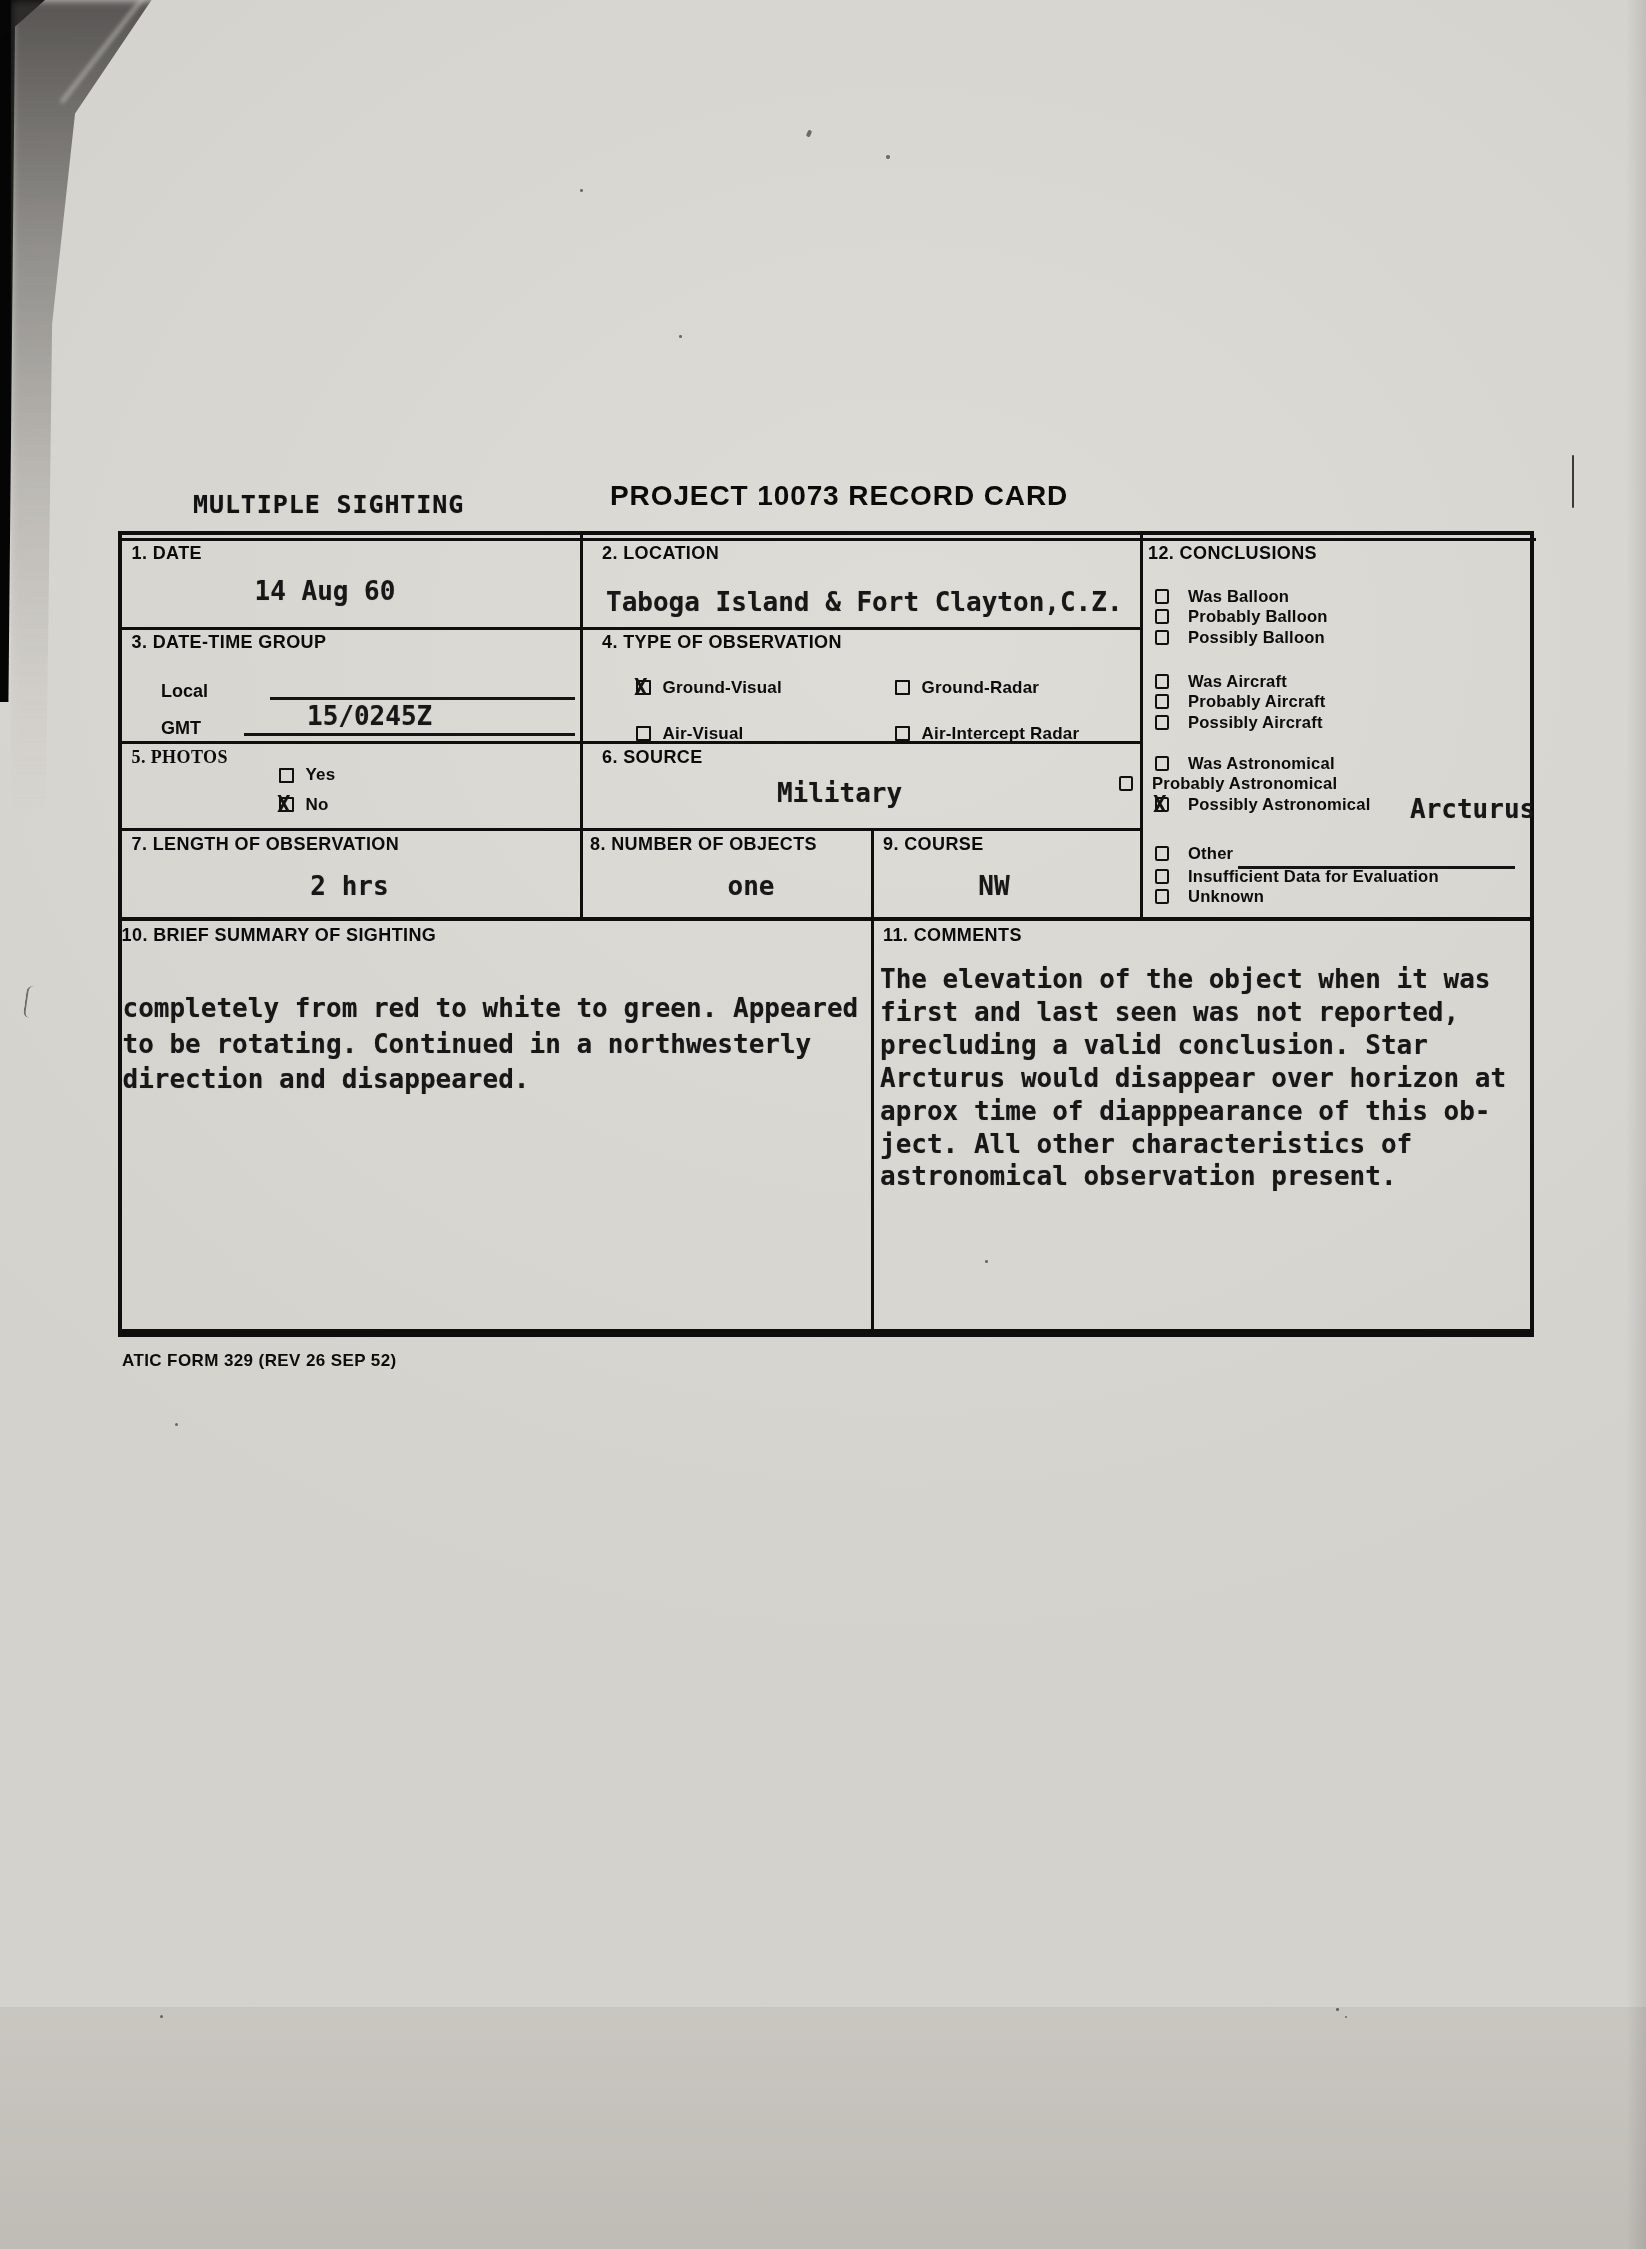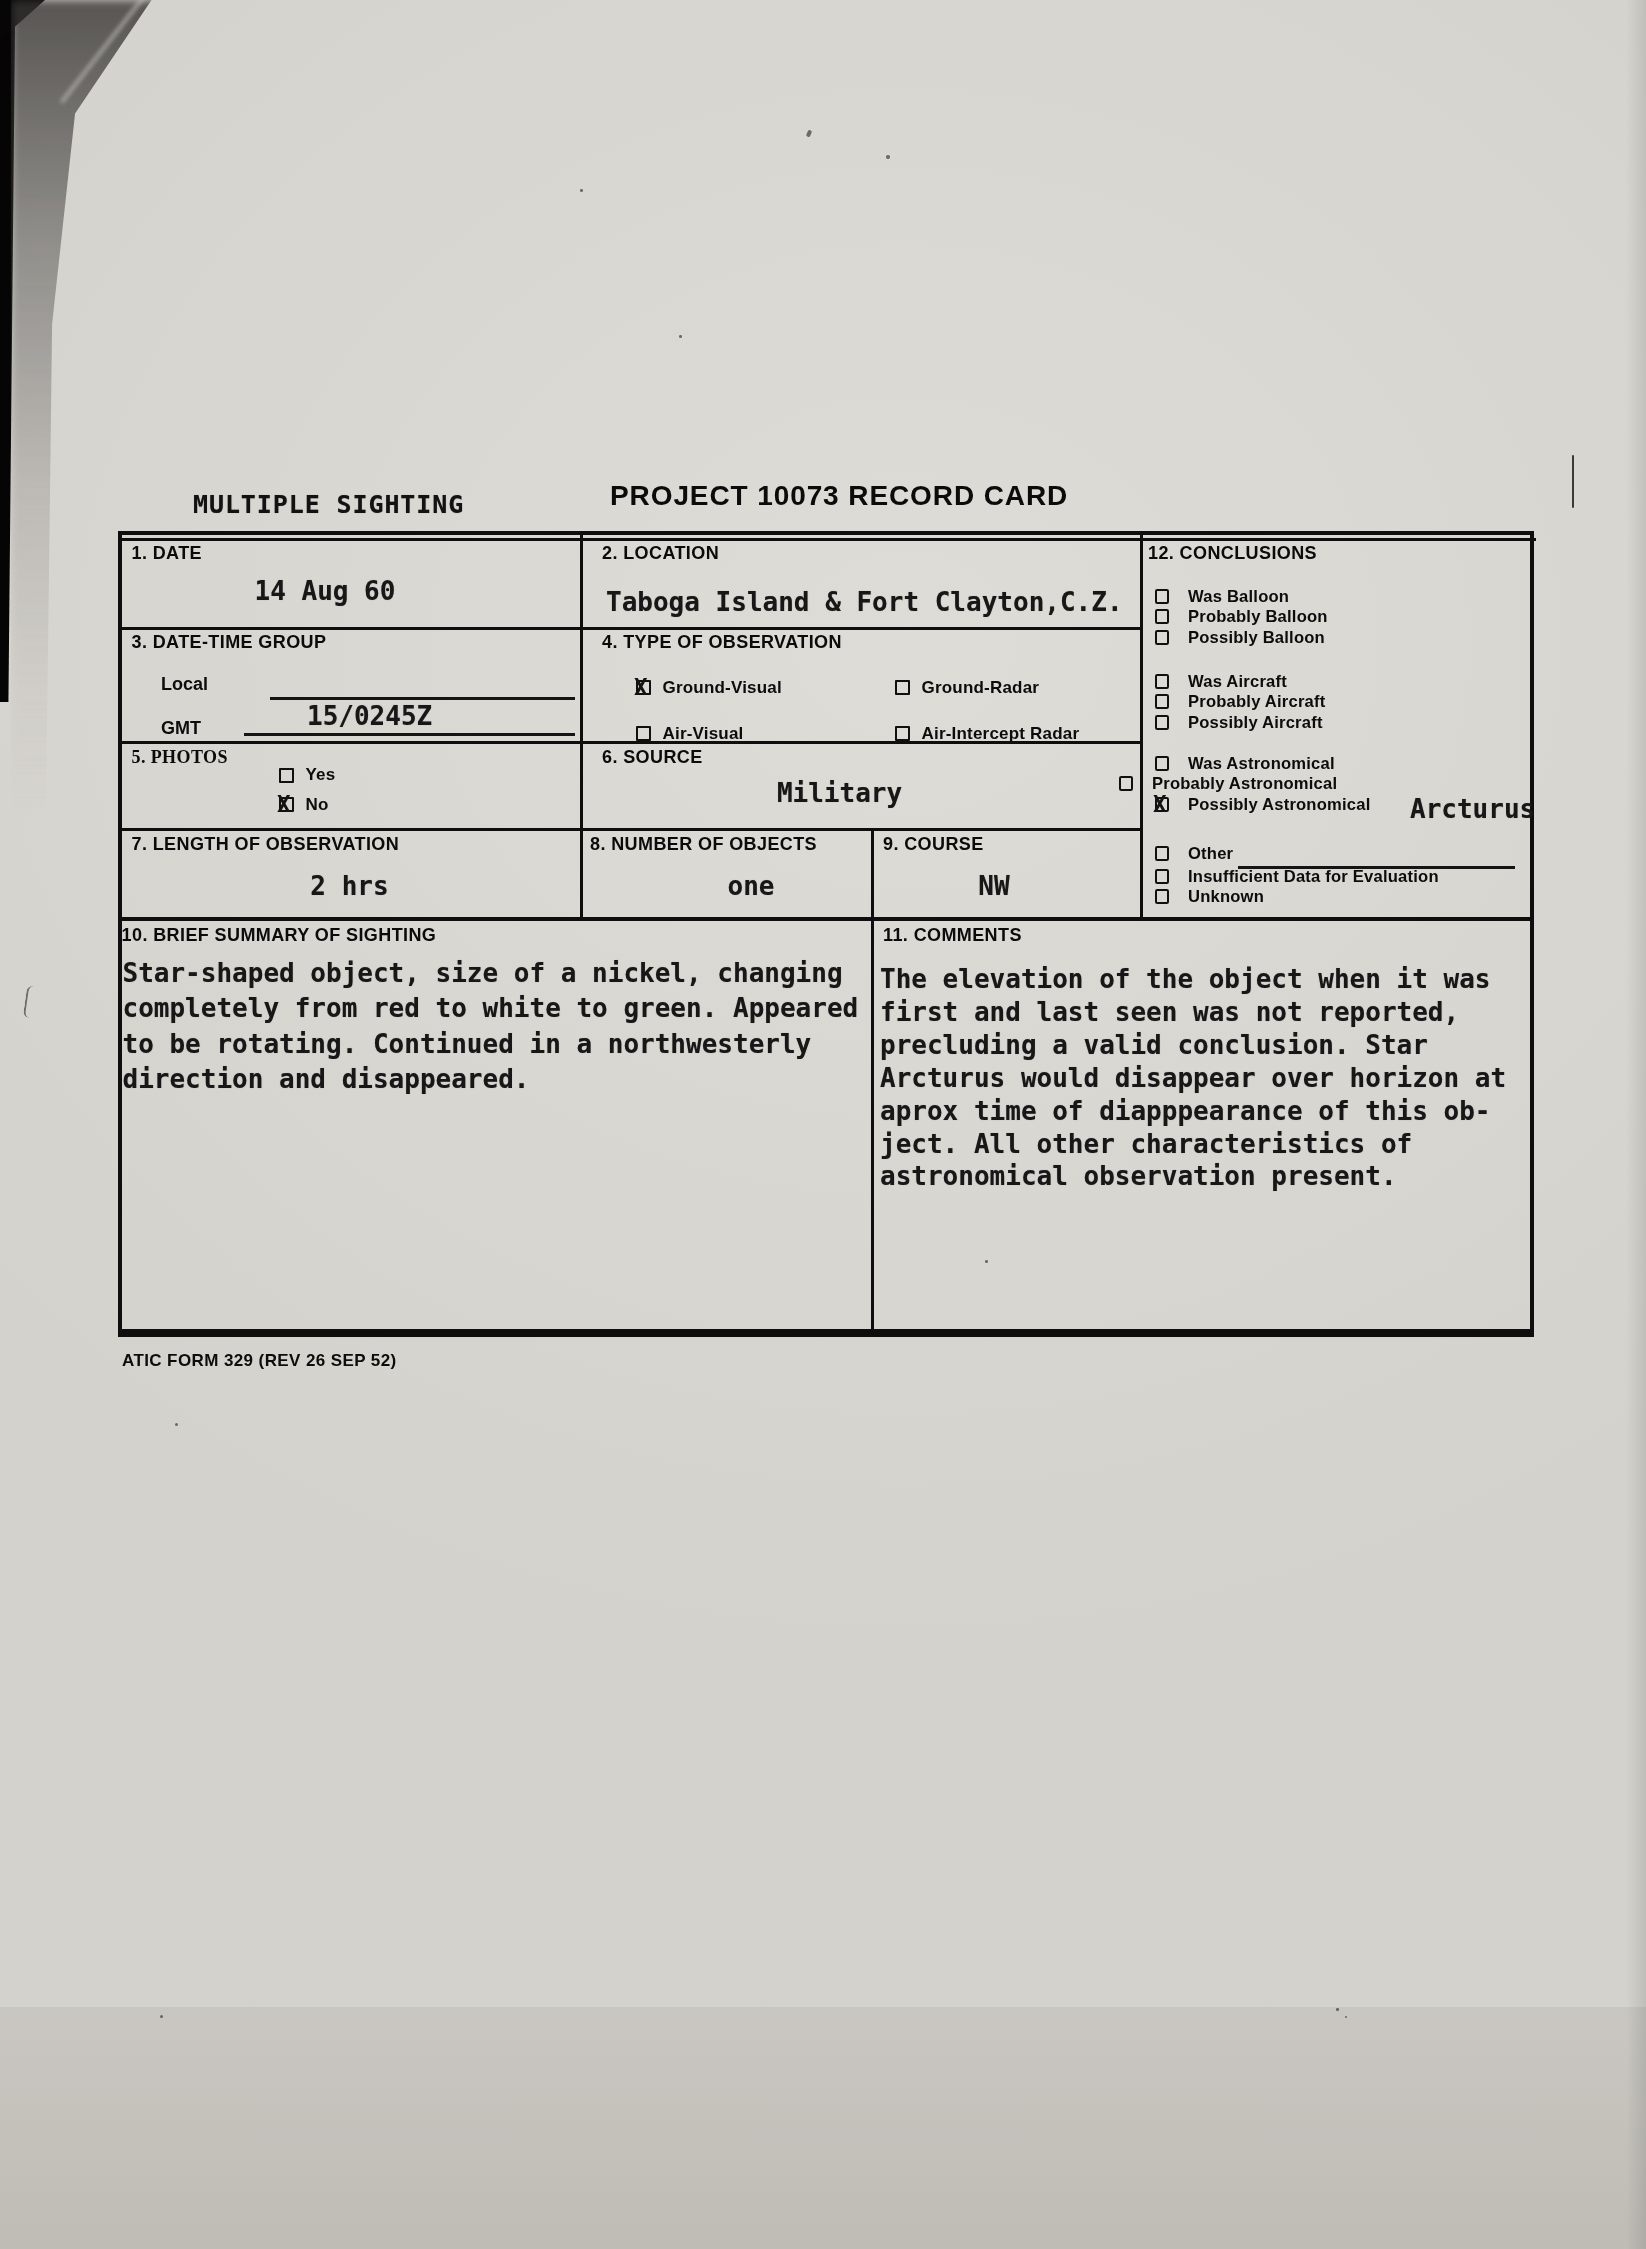--- a/index.html
+++ b/index.html
@@ -99,21 +99,21 @@
     <div class="vline" style="left:1022px;top:0;width:3.1px;height:389px;"></div>
     <div class="vline" style="left:753px;top:297px;width:3.1px;height:508px;"></div>
 
     <div class="cell-label" style="left:13.5px;top:11.7px;">1. DATE</div>
     <div class="typed" style="left:0;top:45px;width:414px;text-align:center;">14 Aug 60</div>
 
     <div class="cell-label" style="left:484px;top:11.7px;">2. LOCATION</div>
     <div class="typed" style="left:488px;top:56px;">Taboga Island &amp; Fort Clayton,C.Z.</div>
 
     <div class="cell-label" style="left:13.5px;top:101px;">3. DATE-TIME GROUP</div>
-    <div class="sublabel" style="left:43px;top:143px;text-align:right;">Local</div>
+    <div class="sublabel" style="left:43px;top:150px;text-align:right;">Local</div>
     <div class="blank" style="left:152px;top:166px;width:305px;"></div>
     <div class="sublabel" style="left:43px;top:187px;">GMT</div>
     <div class="typed" style="left:189px;top:170px;">15/0245Z</div>
     <div class="blank" style="left:126px;top:202px;width:331px;"></div>
 
     <div class="cell-label" style="left:484px;top:101px;">4. TYPE OF OBSERVATION</div>
     <div class="crow" style="left:518px;top:148px;">
       <span class="cb sq">
           <span class="mk">X</span>
         </span>
@@ -158,21 +158,20 @@
     <div class="cell-label" style="left:13.5px;top:303px;">7. LENGTH OF OBSERVATION</div>
     <div class="typed" style="left:0;top:340px;width:463px;text-align:center;">2 hrs</div>
 
     <div class="cell-label" style="left:472px;top:303px;">8. NUMBER OF OBJECTS</div>
     <div class="typed" style="left:465px;top:340px;width:336px;text-align:center;">one</div>
 
     <div class="cell-label" style="left:765px;top:303px;">9. COURSE</div>
     <div class="typed" style="left:756px;top:340px;width:240px;text-align:center;">NW</div>
 
     <div class="cell-label" style="left:3.6px;top:394px;">10. BRIEF SUMMARY OF SIGHTING</div>
-    <div class="typed" style="left:4.5px;top:427px;">Star-shaped object, size of a nickel, changing</div>
     <div class="typed" style="left:4.5px;top:462px;">completely from red to white to green. Appeared</div>
     <div class="typed" style="left:4.5px;top:498px;">to be rotating. Continued in a northwesterly</div>
     <div class="typed" style="left:4.5px;top:533px;">direction and disappeared.</div>
 
     <div class="cell-label" style="left:765px;top:394px;">11. COMMENTS</div>
     <div class="typed" style="left:762px;top:433px;">The elevation of the object when it was</div>
     <div class="typed" style="left:762px;top:466px;">first and last seen was not reported,</div>
     <div class="typed" style="left:762px;top:499px;">precluding a valid conclusion. Star</div>
     <div class="typed" style="left:762px;top:532px;">Arcturus would disappear over horizon at</div>
     <div class="typed" style="left:762px;top:565px;">aprox time of diapppearance of this ob-</div>

